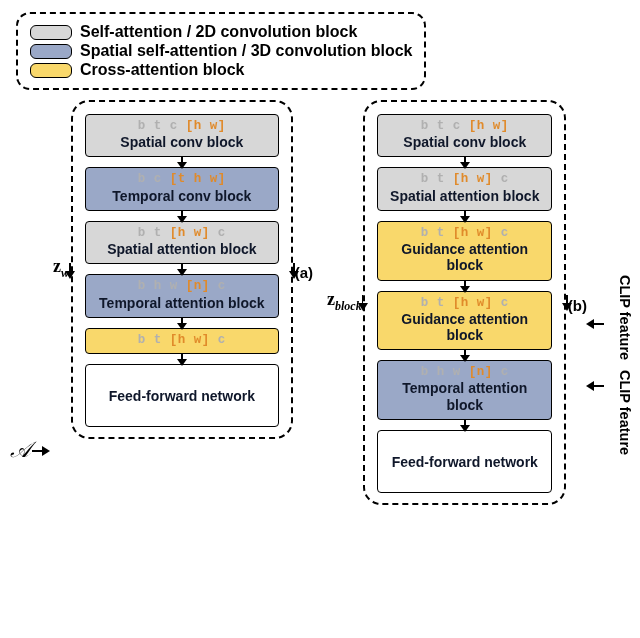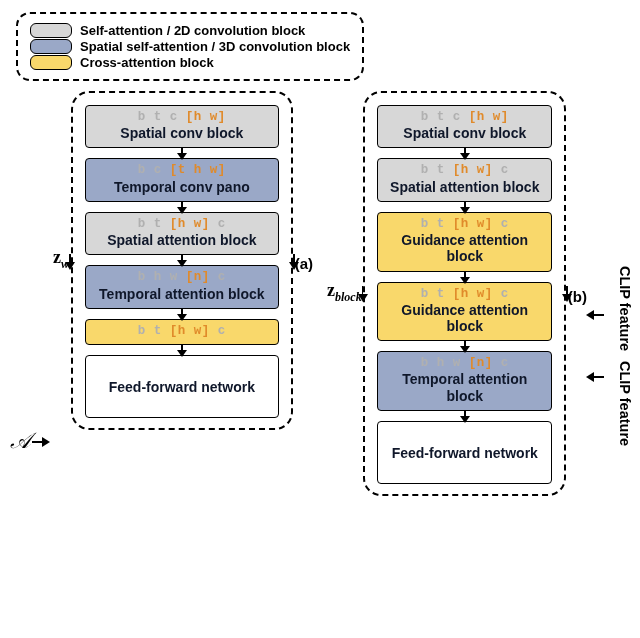--- a/index.html
+++ b/index.html
@@ -19,21 +19,21 @@
     display: inline-block;
     margin-bottom: 10px;
     margin-left: 4px;
   }
   .legend-row {
     display: flex;
     align-items: center;
     gap: 8px;
     margin: 1px 0;
     font-weight: 700;
-    font-size: 13px;
+    font-size: 16px;
   }
   .swatch {
     width: 42px;
     height: 15px;
     border: 1.5px solid #000;
     border-radius: 6px;
     flex-shrink: 0;
   }
   .fill-grey { background: #d7d7d7; }
   .fill-blue { background: #9aa8c7; }
@@ -225,21 +225,21 @@
     <div class="stack">
 
       <div class="block fill-grey">
         <div class="dims"><span>b t c </span><span class="hl">[h w]</span><span></span></div>
         <div class="title">Spatial conv block</div>
       </div>
       <div class="arrow-between"></div>
 
       <div class="block fill-blue">
         <div class="dims"><span>b c </span><span class="hl">[t h w]</span><span></span></div>
-        <div class="title">Temporal conv pano</div>
+        <div class="title">Temporal conv block</div>
       </div>
       <div class="arrow-between"></div>
 
       <div class="block fill-grey">
         <div class="dims"><span>b t </span><span class="hl">[h w]</span><span> c</span></div>
         <div class="title">Spatial attention block</div>
       </div>
       <div class="arrow-between"></div>
 
       <div class="block fill-blue">

